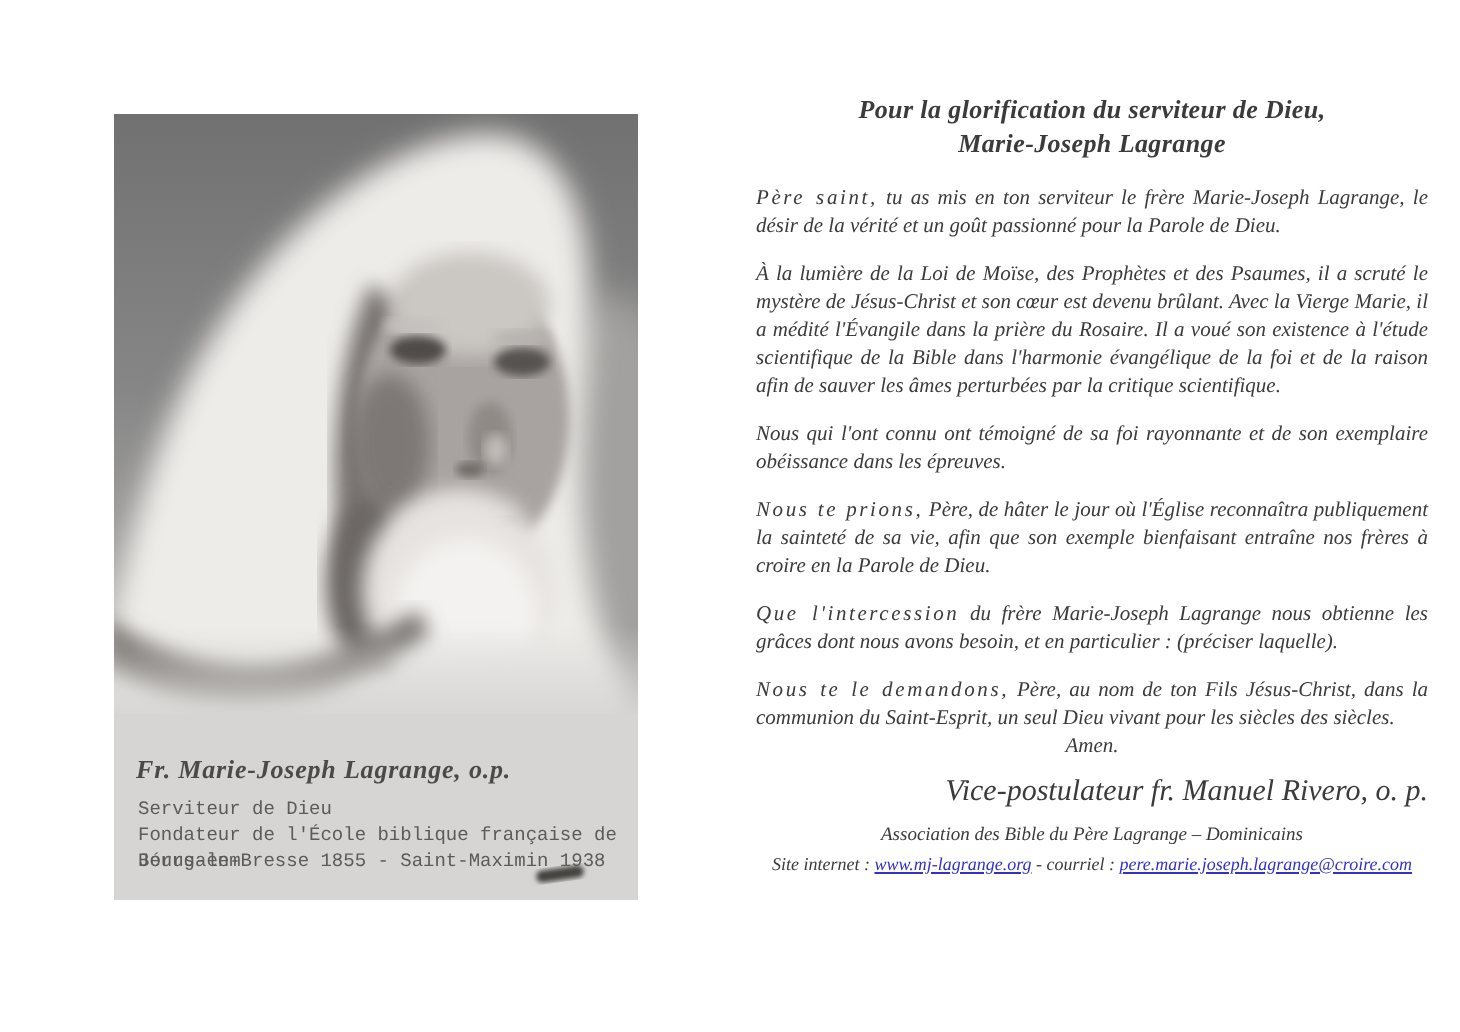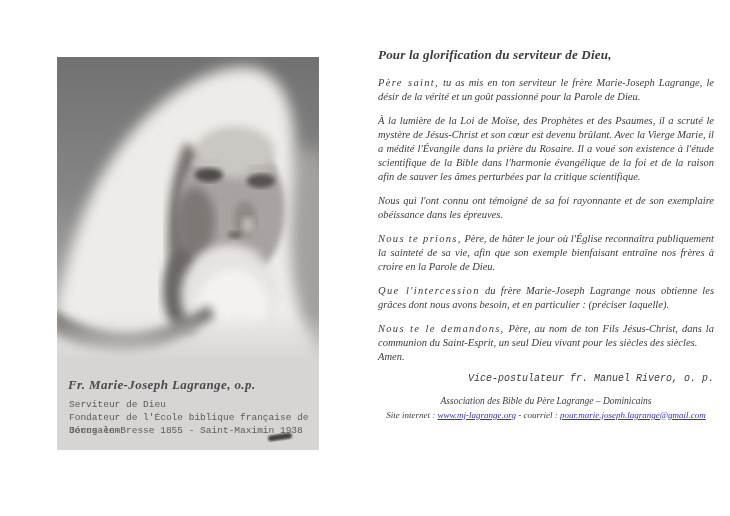--- a/index.html
+++ b/index.html
@@ -23,30 +23,30 @@
     font-family:Liberation Mono, monospace;font-size:9.5px;line-height:13px;color:#5b5b5b;
     left:12px;
   }
   .cs1{top:341px}.cs2{top:354px}.cs3{top:367px}
   
   .content{
     position:absolute;left:378px;top:46px;width:336px;
     font-style:italic;color:#3b3b3b;
   }
   .title{
-    font-weight:bold;font-size:13px;line-height:17px;letter-spacing:.2px;
+    text-align:center;font-weight:bold;font-size:13px;line-height:17px;letter-spacing:.2px;
   }
   .para{
     margin:10px 0 0 0;text-align:justify;font-size:10.5px;line-height:14px;
   }
   .para.first{margin-top:13px;}
   .lead{letter-spacing:1.3px;}
-  .amen{font-size:10.5px;line-height:14px;text-align:left;}
+  .amen{font-size:10.5px;line-height:14px;text-align:center;}
   .signature{
-    margin-top:8px;text-align:right;font-size:10px;line-height:14px;font-family:Liberation Mono, monospace;
+    margin-top:8px;text-align:right;font-size:15px;line-height:14px;
   }
   .assoc{
     margin-top:9px;text-align:center;font-size:9.5px;line-height:13.5px;
   }
   .assoc-links{font-size:9px;white-space:nowrap;}
   .link{color:#3232c8;text-decoration:underline;cursor:pointer;}
 </style>
 </head>
 <body>
 
@@ -131,36 +131,37 @@
       <div class="caption caption-name">Fr. Marie-Joseph Lagrange, o.p.</div>
       <div class="caption caption-sub cs1">Serviteur de Dieu</div>
       <div class="caption caption-sub cs2">Fondateur de l'École biblique française de Jérusalem</div>
       <div class="caption caption-sub cs3">Bourg-en-Bresse 1855 - Saint-Maximin 1938</div>
     </figcaption>
   </figure>
 
   <div class="content">
     <div class="title">
       <div>Pour la glorification du serviteur de Dieu,</div>
+      <div>Marie-Joseph Lagrange</div>
     </div>
 
     <p class="para first"><span class="lead">Père saint,</span><span> tu as mis en ton serviteur le frère Marie-Joseph Lagrange, le désir de la vérité et un goût passionné pour la Parole de Dieu.</span></p>
 
     <p class="para"><span class="lead"></span><span>À la lumière de la Loi de Moïse, des Prophètes et des Psaumes, il a scruté le mystère de Jésus-Christ et son cœur est devenu brûlant. Avec la Vierge Marie, il a médité l'Évangile dans la prière du Rosaire. Il a voué son existence à l'étude scientifique de la Bible dans l'harmonie évangélique de la foi et de la raison afin de sauver les âmes perturbées par la critique scientifique.</span></p>
 
     <p class="para"><span class="lead"></span><span>Nous qui l'ont connu ont témoigné de sa foi rayonnante et de son exemplaire obéissance dans les épreuves.</span></p>
 
     <p class="para"><span class="lead">Nous te prions,</span><span> Père, de hâter le jour où l'Église reconnaîtra publiquement la sainteté de sa vie, afin que son exemple bienfaisant entraîne nos frères à croire en la Parole de Dieu.</span></p>
 
     <p class="para"><span class="lead">Que l'intercession</span><span> du frère Marie-Joseph Lagrange nous obtienne les grâces dont nous avons besoin, et en particulier : (préciser laquelle).</span></p>
 
     <p class="para" style="margin-bottom:0"><span class="lead">Nous te le demandons,</span><span> Père, au nom de ton Fils Jésus-Christ, dans la communion du Saint-Esprit, un seul Dieu vivant pour les siècles des siècles.</span></p>
     <div class="amen">Amen.</div>
 
     <div class="signature">Vice-postulateur fr. Manuel Rivero, o. p.</div>
 
     <div class="assoc">
       <div>Association des Bible du Père Lagrange – Dominicains</div>
-      <div class="assoc-links"><span>Site internet : </span><a class="link">www.mj-lagrange.org</a><span> - courriel : </span><a class="link">pour.marie.joseph.lagrange@gmail.com</a></div>
+      <div class="assoc-links"><span>Site internet : </span><a class="link">www.mj-lagrange.org</a><span> - courriel : </span><a class="link">pere.marie.joseph.lagrange@croire.com</a></div>
     </div>
   </div>
 
 </div>
 
 </body></html>

